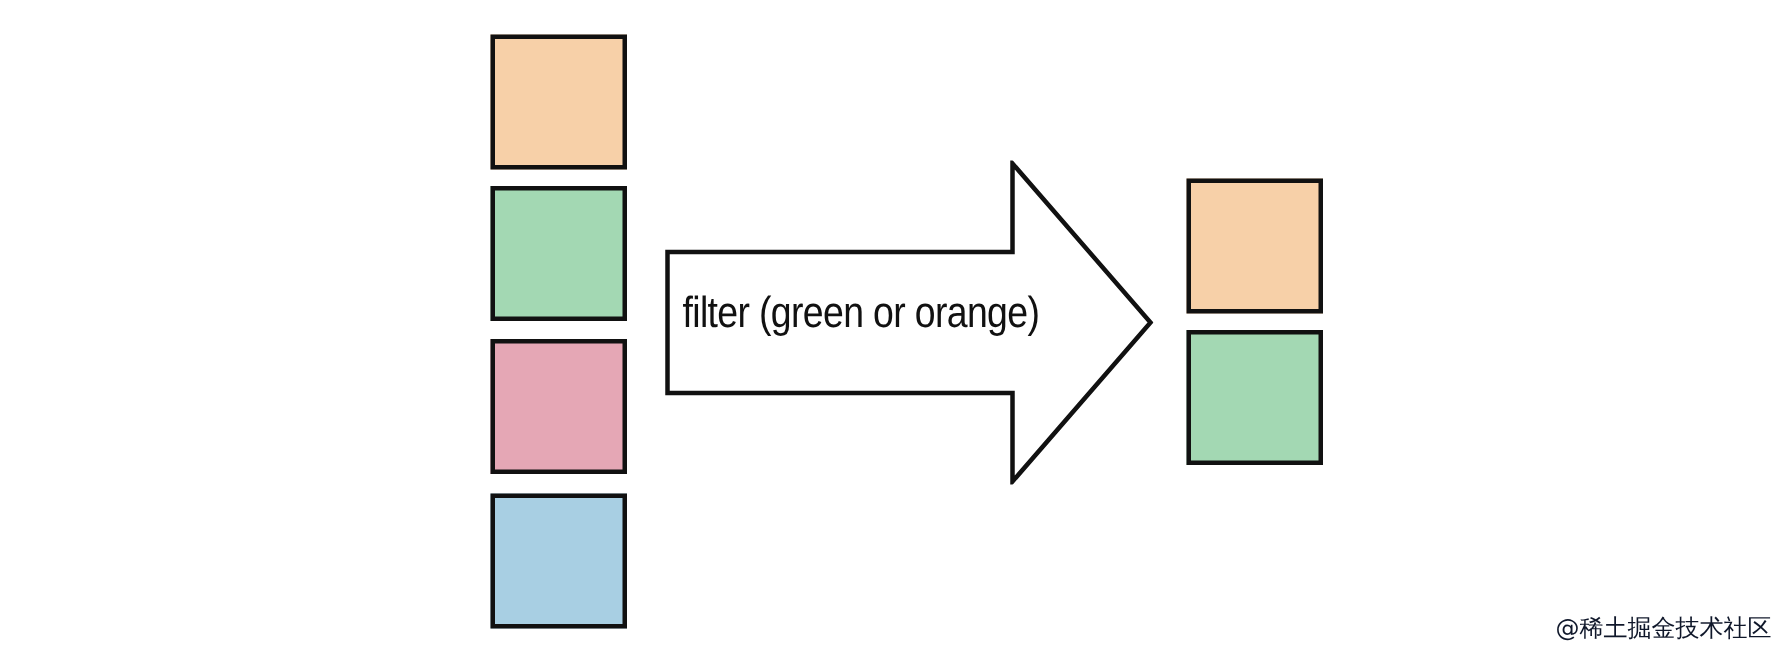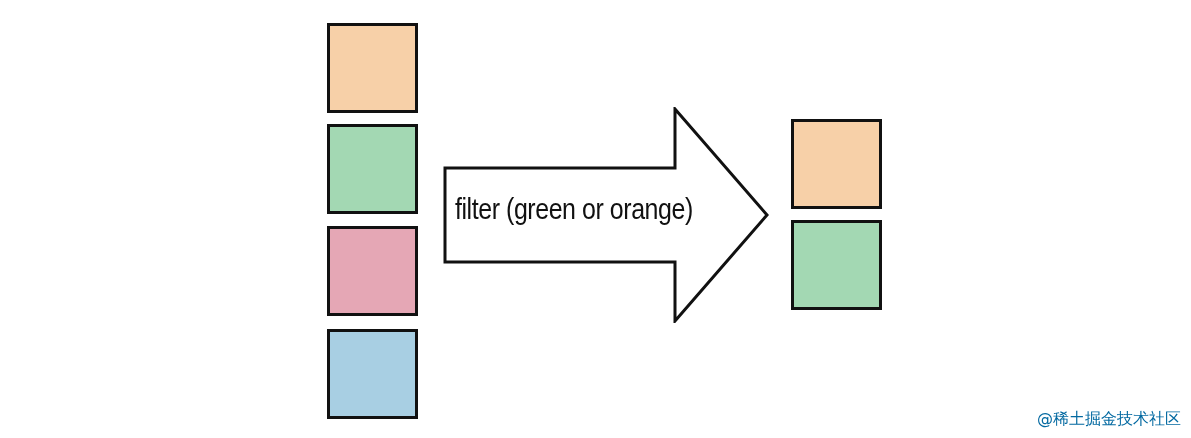--- a/index.html
+++ b/index.html
@@ -1,20 +1,20 @@
 <!DOCTYPE html>
 <html><head>
 <meta charset="utf-8">
 <style>
   html, body { margin:0; padding:0; background:#ffffff; }
   body { width:1191px; height:438px; position:relative; overflow:hidden; font-family:"Liberation Sans", sans-serif; }
   .sq { position:absolute; box-sizing:border-box; border:3px solid #111; }
   .arrow { position:absolute; left:443px; top:107px; width:326px; height:216px; }
   .label { position:absolute; left:455px; top:193px; font-family:"Liberation Sans", sans-serif; font-size:29px; color:#111; letter-spacing:-0.5px; transform:scaleX(0.86); transform-origin:left center; white-space:nowrap; }
-  .watermark { position:absolute; right:10px; bottom:8px; font-size:16px; color:#0369a1; font-family:"DejaVu Sans", sans-serif; }
+  .watermark { position:absolute; right:10px; bottom:8px; font-size:16px; color:#0f172a; font-family:"DejaVu Sans", sans-serif; }
 </style>
 </head>
 <body>
 
 <div>
   <div class="sq" style="left:327px;top:23px;width:91px;height:90px;background:#f7d0a8;"></div>
   <div class="sq" style="left:327px;top:124px;width:91px;height:90px;background:#a3d8b3;"></div>
   <div class="sq" style="left:327px;top:226px;width:91px;height:90px;background:#e5a7b5;"></div>
   <div class="sq" style="left:327px;top:329px;width:91px;height:90px;background:#a8cfe3;"></div>
 </div>

